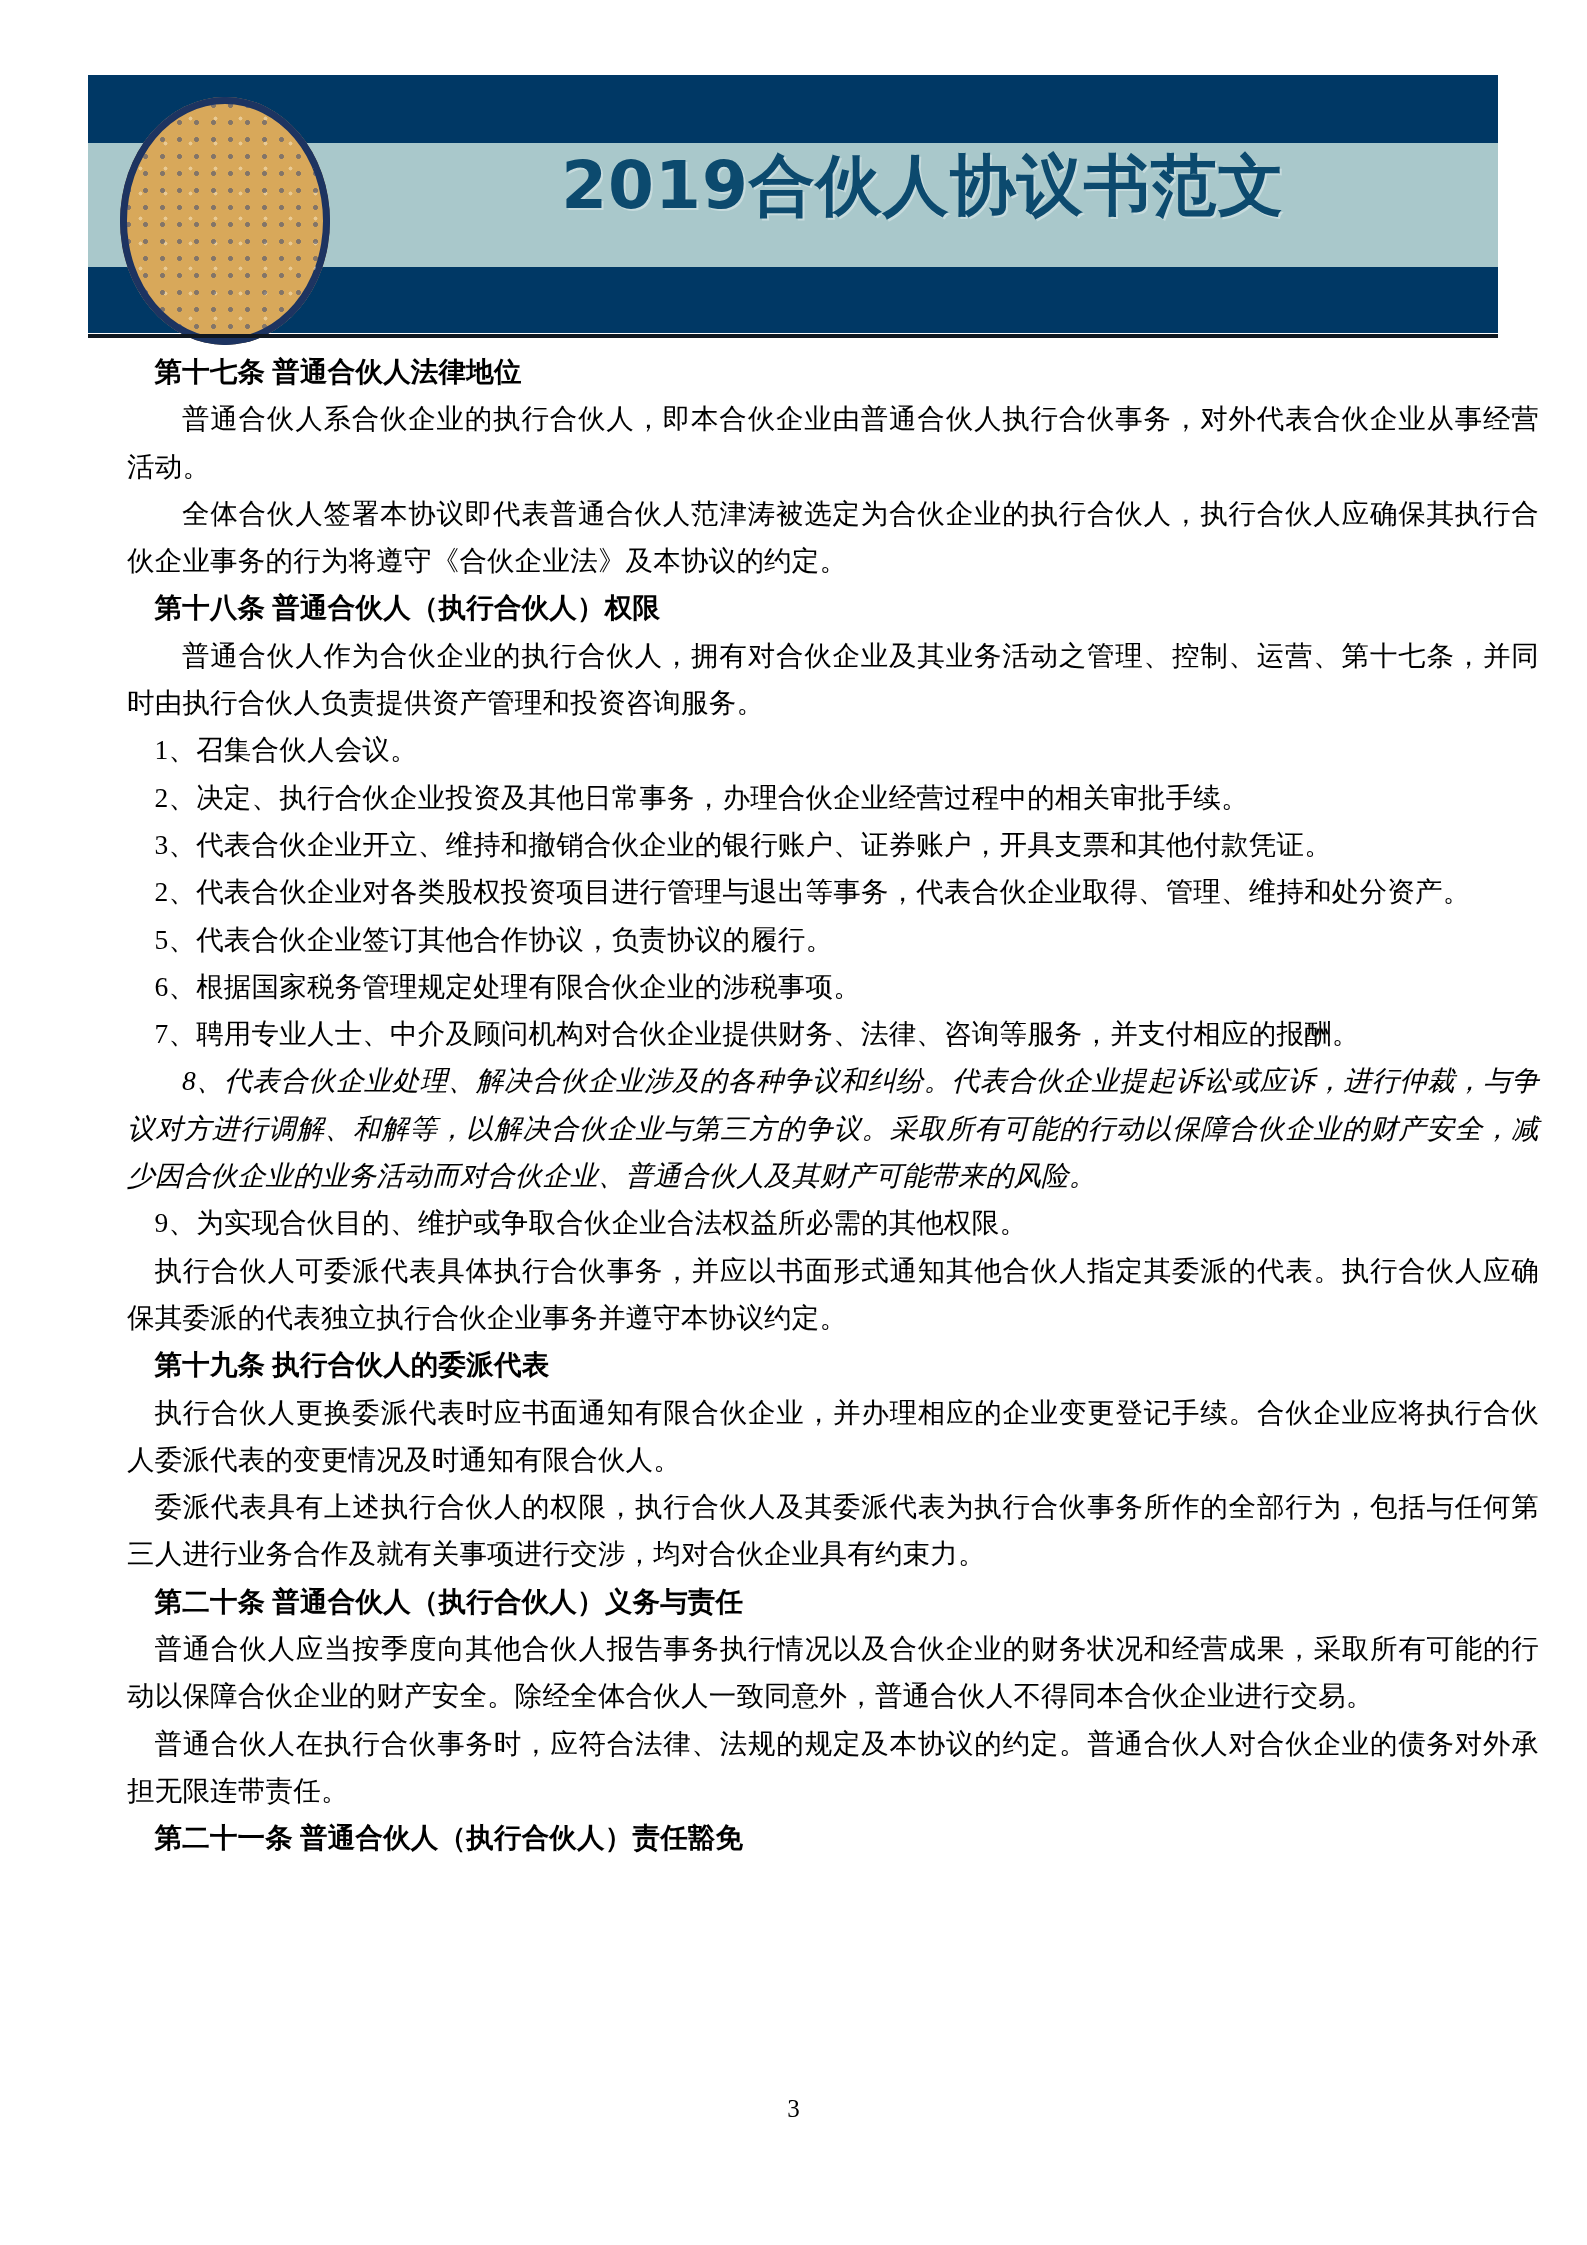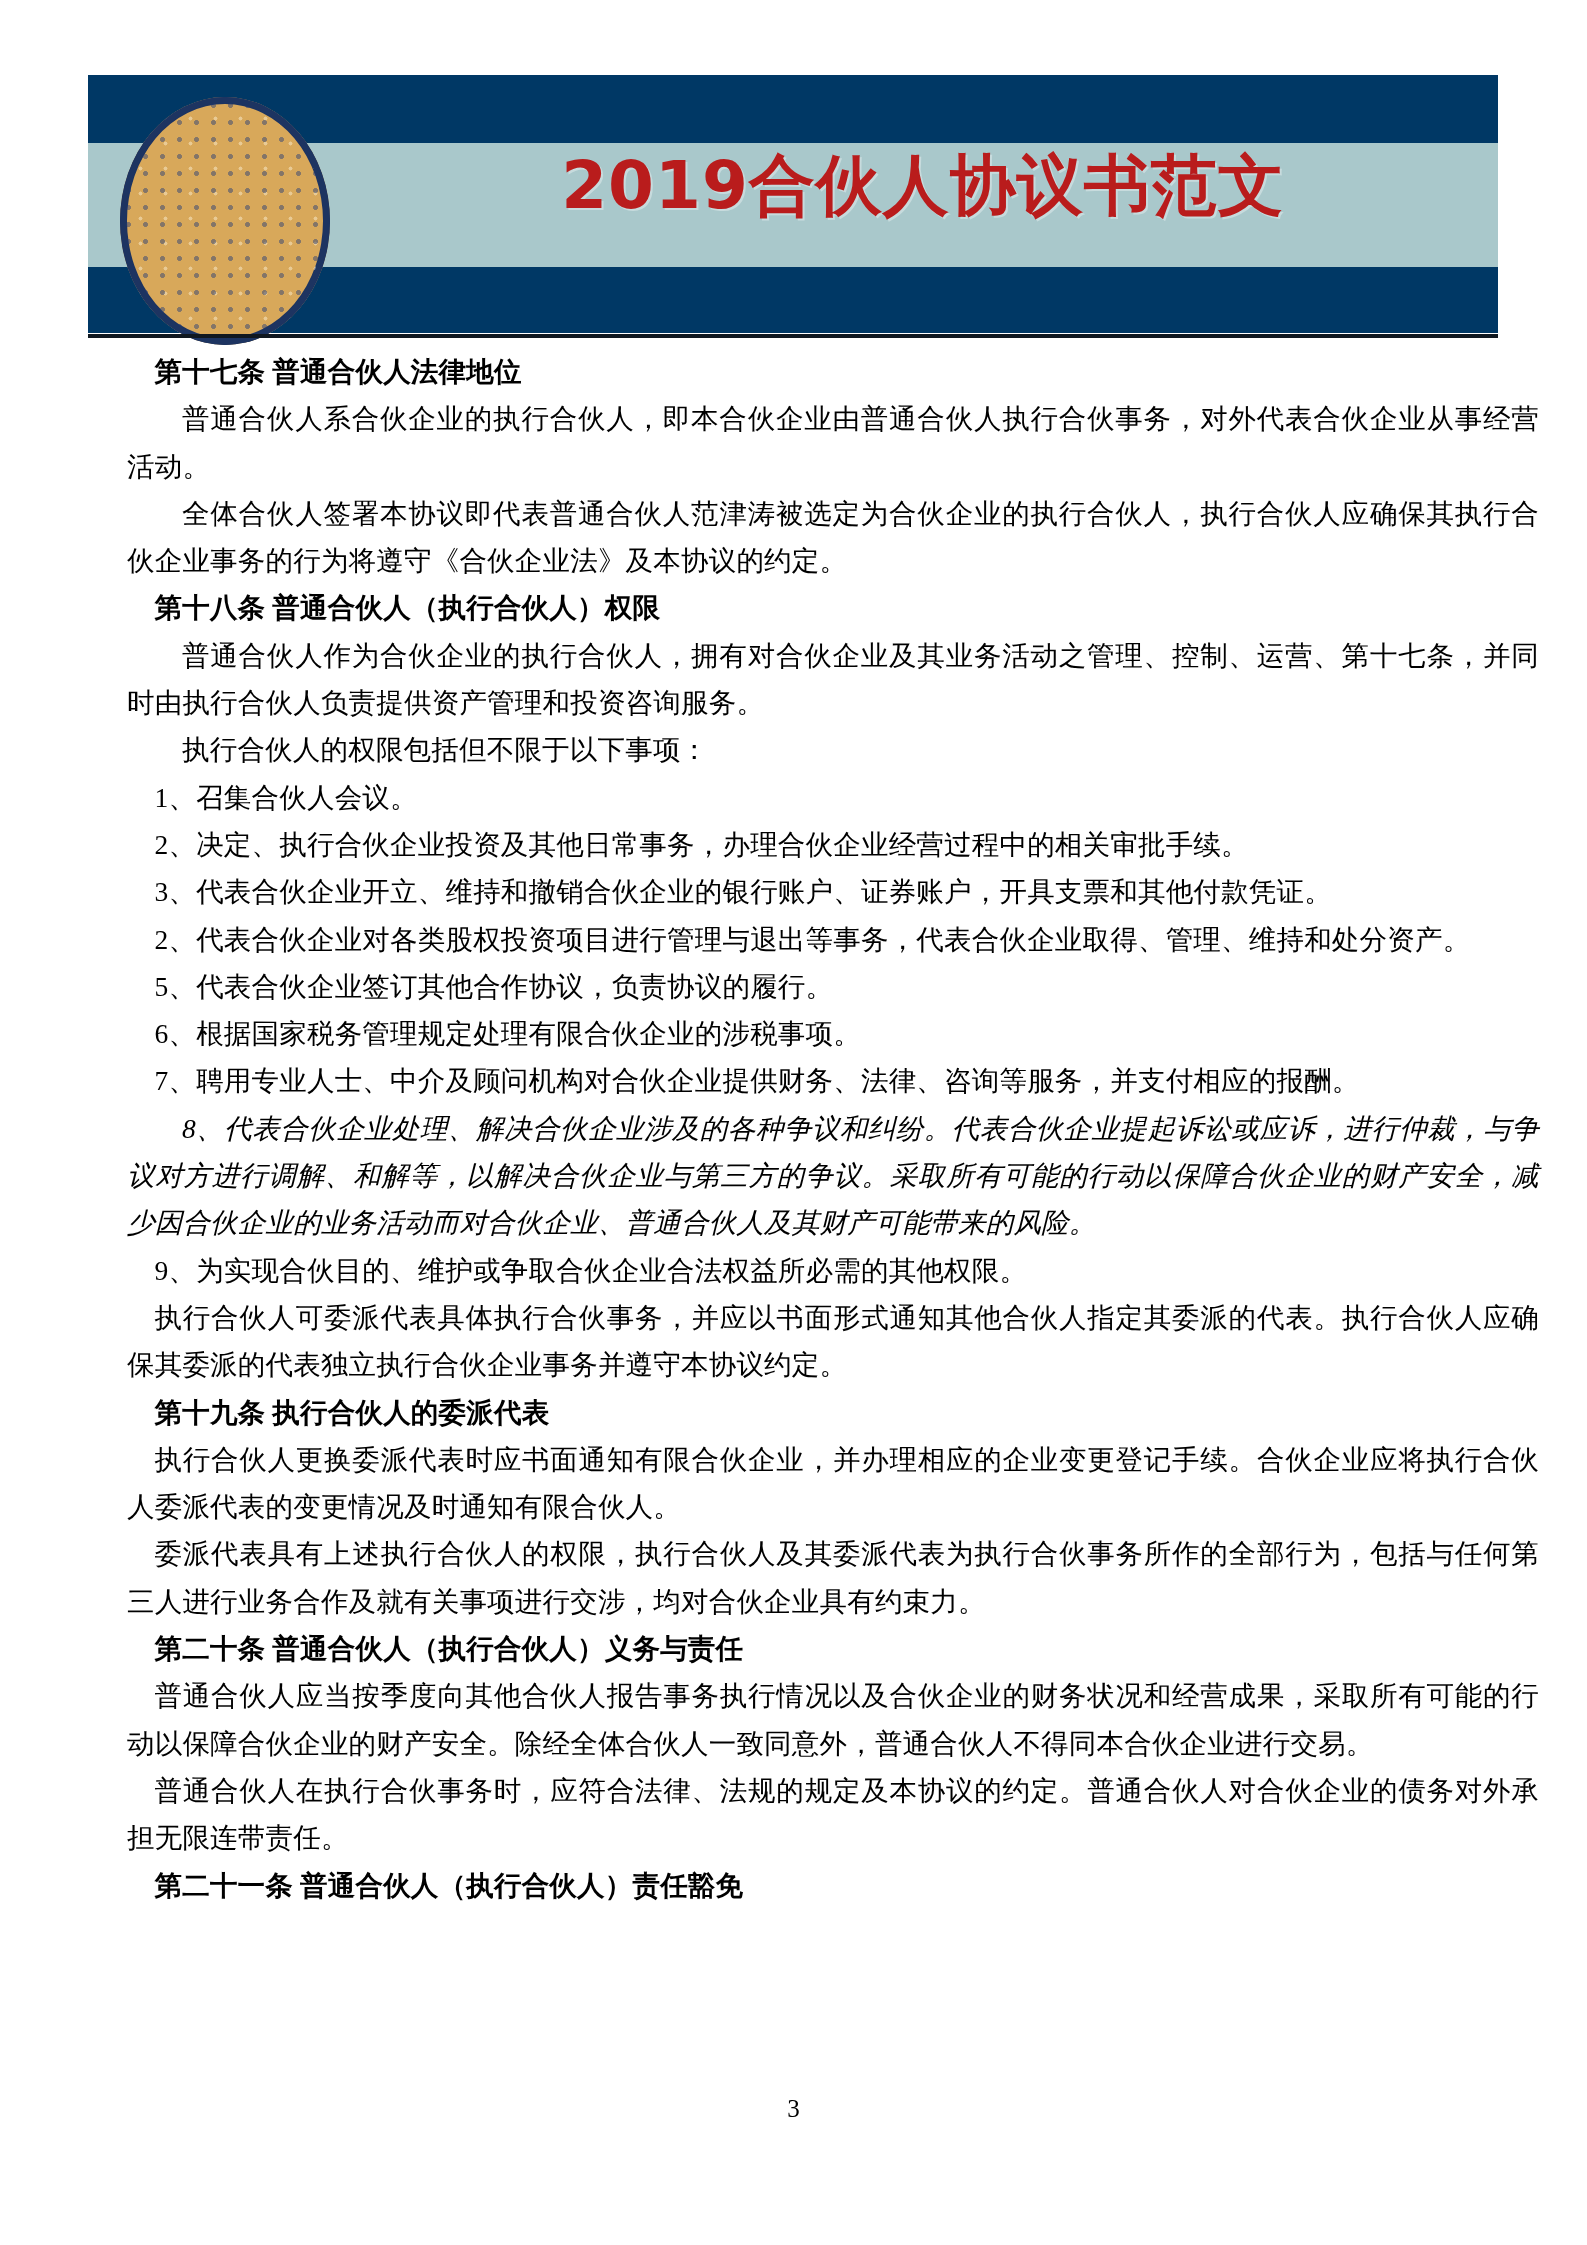--- a/index.html
+++ b/index.html
@@ -112,21 +112,21 @@
   .banner-title {
     position: absolute;
     left: 290px;
     top: 78px;
     width: 1090px;
     text-align: center;
     font-family: "DejaVu Sans", "Liberation Sans", sans-serif;
     font-weight: 700;
     font-size: 66px;
     letter-spacing: 1px;
-    color: #b91c1c;
+    color: #0c4a6e;
     text-shadow: 2px 2px 0 rgba(255,255,255,.35);
     white-space: nowrap;
     line-height: 1;
   }
 
   
   .doc-body {
     position: absolute;
     left: 88px;
     top: 348px;
@@ -188,21 +188,20 @@
 
   <div class="doc-body">
 
     <p class="p heading">第十七条  普通合伙人法律地位</p>
     <p class="p indent">普通合伙人系合伙企业的执行合伙人，即本合伙企业由普通合伙人执行合伙事务，对外代表合伙企业从事经营活动。</p>
 
     <p class="p indent"><span>全体合伙人签署本协议即代表普通合伙人</span><span class="underline-name">范津涛</span><span>被选定为合伙企业的执行合伙人，执行合伙人应确保其执行合伙企业事务的行为将遵守《合伙企业法》及本协议的约定。</span></p>
 
     <p class="p heading">第十八条  普通合伙人（执行合伙人）权限</p>
     <p class="p indent">普通合伙人作为合伙企业的执行合伙人，拥有对合伙企业及其业务活动之管理、控制、运营、第十七条，并同时由执行合伙人负责提供资产管理和投资咨询服务。</p>
-    <p class="p indent">执行合伙人的权限包括但不限于以下事项：</p>
 
     <p class="p item">1、召集合伙人会议。</p>
     <p class="p item">2、决定、执行合伙企业投资及其他日常事务，办理合伙企业经营过程中的相关审批手续。</p>
     <p class="p item">3、代表合伙企业开立、维持和撤销合伙企业的银行账户、证券账户，开具支票和其他付款凭证。</p>
     <p class="p item">2、代表合伙企业对各类股权投资项目进行管理与退出等事务，代表合伙企业取得、管理、维持和处分资产。</p>
     <p class="p item">5、代表合伙企业签订其他合作协议，负责协议的履行。</p>
     <p class="p item">6、根据国家税务管理规定处理有限合伙企业的涉税事项。</p>
     <p class="p item">7、聘用专业人士、中介及顾问机构对合伙企业提供财务、法律、咨询等服务，并支付相应的报酬。</p>
     <p class="p item2">8、代表合伙企业处理、解决合伙企业涉及的各种争议和纠纷。代表合伙企业提起诉讼或应诉，进行仲裁，与争议对方进行调解、和解等，以解决合伙企业与第三方的争议。采取所有可能的行动以保障合伙企业的财产安全，减少因合伙企业的业务活动而对合伙企业、普通合伙人及其财产可能带来的风险。</p>
     <p class="p item">9、为实现合伙目的、维护或争取合伙企业合法权益所必需的其他权限。</p>

